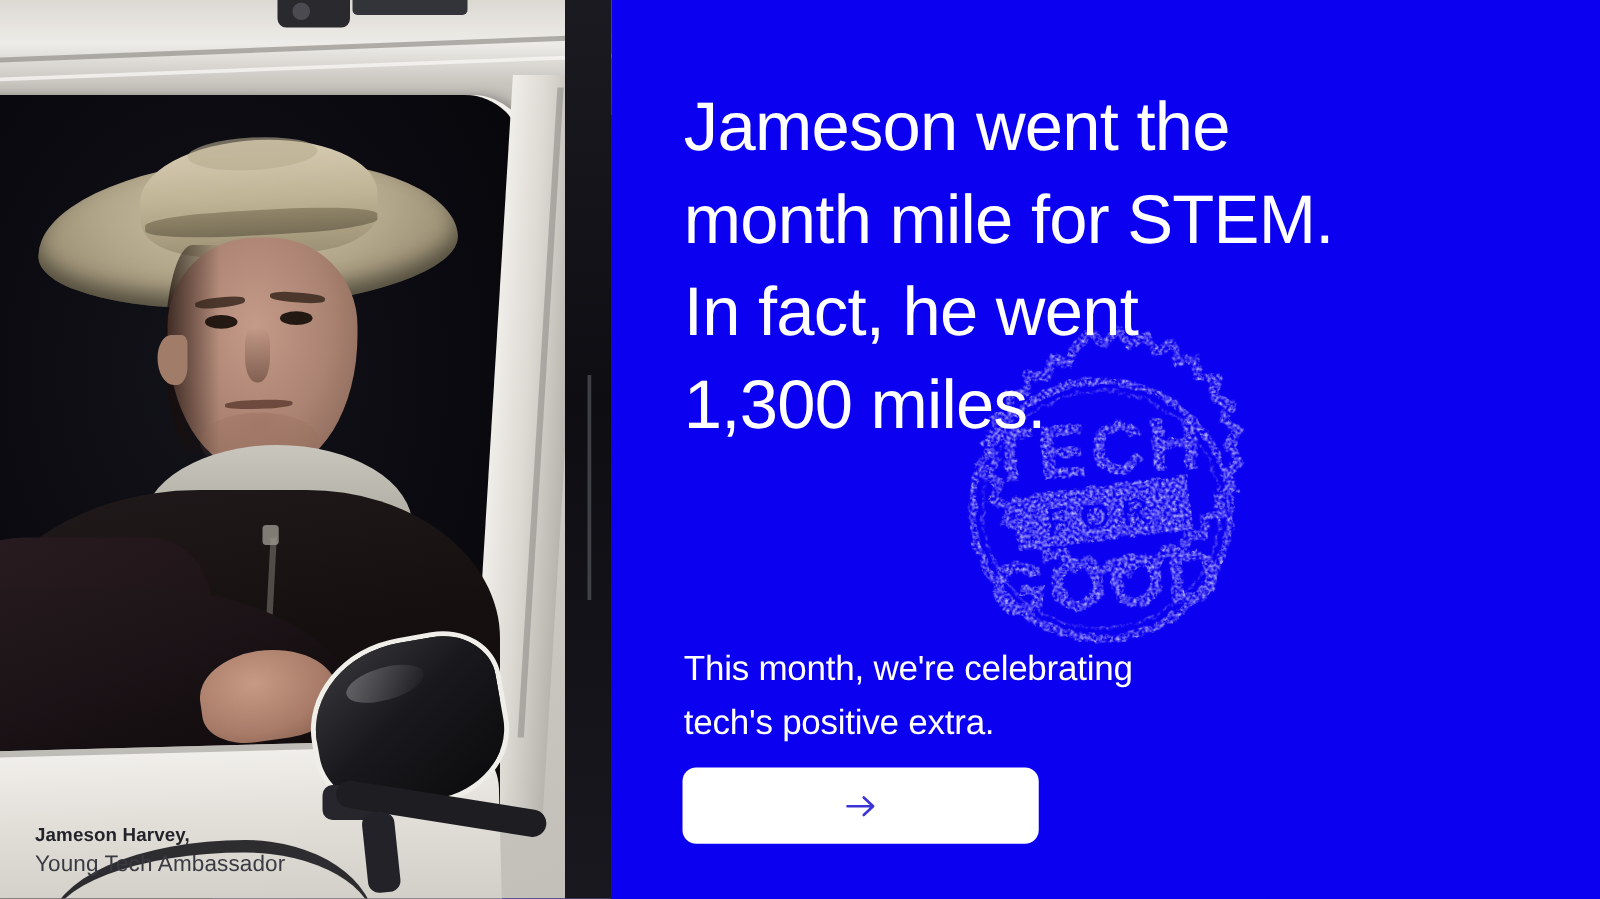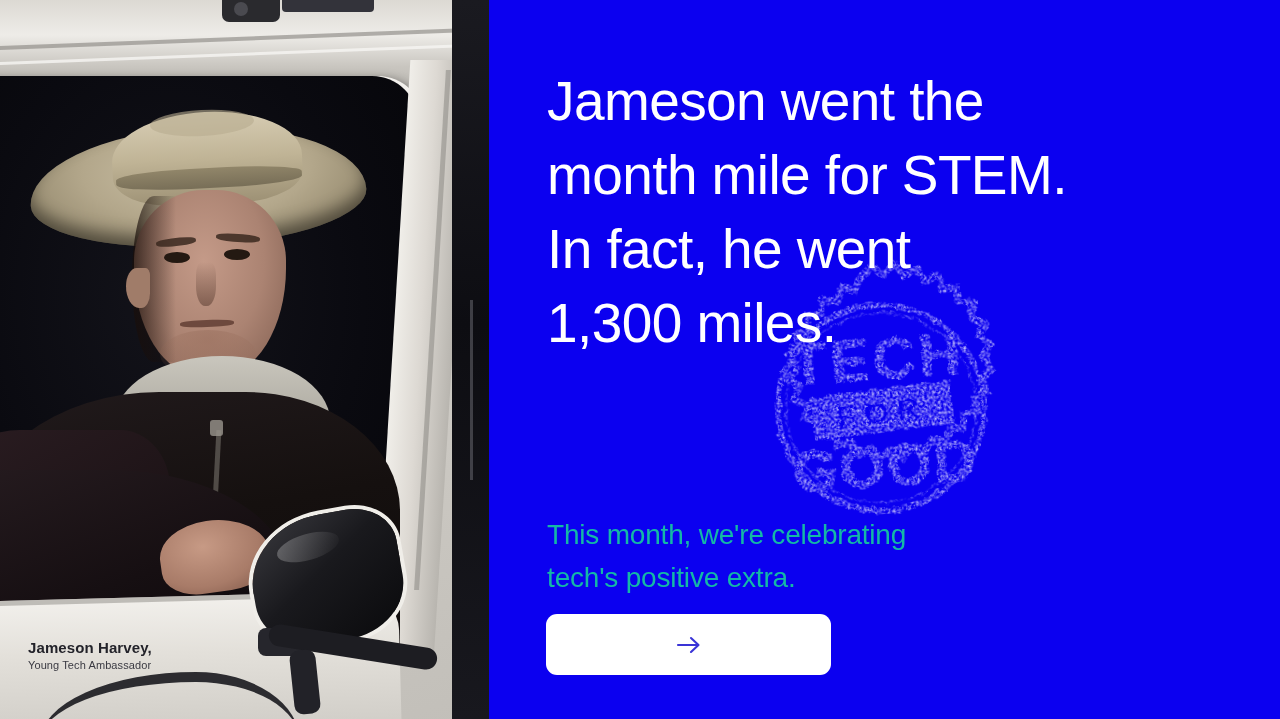--- a/index.html
+++ b/index.html
@@ -204,39 +204,39 @@
     background:#26262c; border-radius:8px;
   }
   .sill-curve {
     position:absolute; left:40px; top:672px; width:260px; height:70px;
     border-top:10px solid #1a1a1f; border-radius:60% 40% 0 0 / 100% 100% 0 0;
     opacity:.9;
   }
 
   
   .caption {
-    position:absolute; left:28px; top:637px; z-index:9;
+    position:absolute; left:28px; top:658px; z-index:9;
     line-height:1.42; letter-spacing:.1px;
   }
   .caption-name { font-size:15px; font-weight:700; color:#23232a; }
-  .caption-role { font-size:11px; font-weight:400; color:#3a3a42; }
+  .caption-role { font-size:18px; font-weight:400; color:#3a3a42;text-align:center; }
 
   
   .content-panel {
     position:relative; width:780px; height:719px; background:#0b00f0; overflow:hidden;margin-left:28px;
   }
   .headline {
     position:absolute; left:30px; top:64px; width:600px;
     color:#ffffff; font-size:55px; font-weight:400;
     line-height:74px; letter-spacing:-.6px;
   }
   .headline .hl-line { display:block; white-space:nowrap; }
   .subhead {
     position:absolute; left:30px; top:513px; width:520px;
-    color:#14b8a6; font-size:28px; font-weight:400;
+    color:#ffffff; font-size:28px; font-weight:400;
     line-height:43px; letter-spacing:-.2px;
   }
   .subhead .sub-line { display:block; white-space:nowrap; }
   .cta-button {
     position:absolute; left:29px; top:614px;
     width:285px; height:61px;
     background:#ffffff; border:none; border-radius:11px;
     color:#3a34d6; font-family:"Liberation Sans", sans-serif;
     font-size:26px; font-weight:400; letter-spacing:-.2px;
     cursor:pointer; display:flex; align-items:center; justify-content:center;

